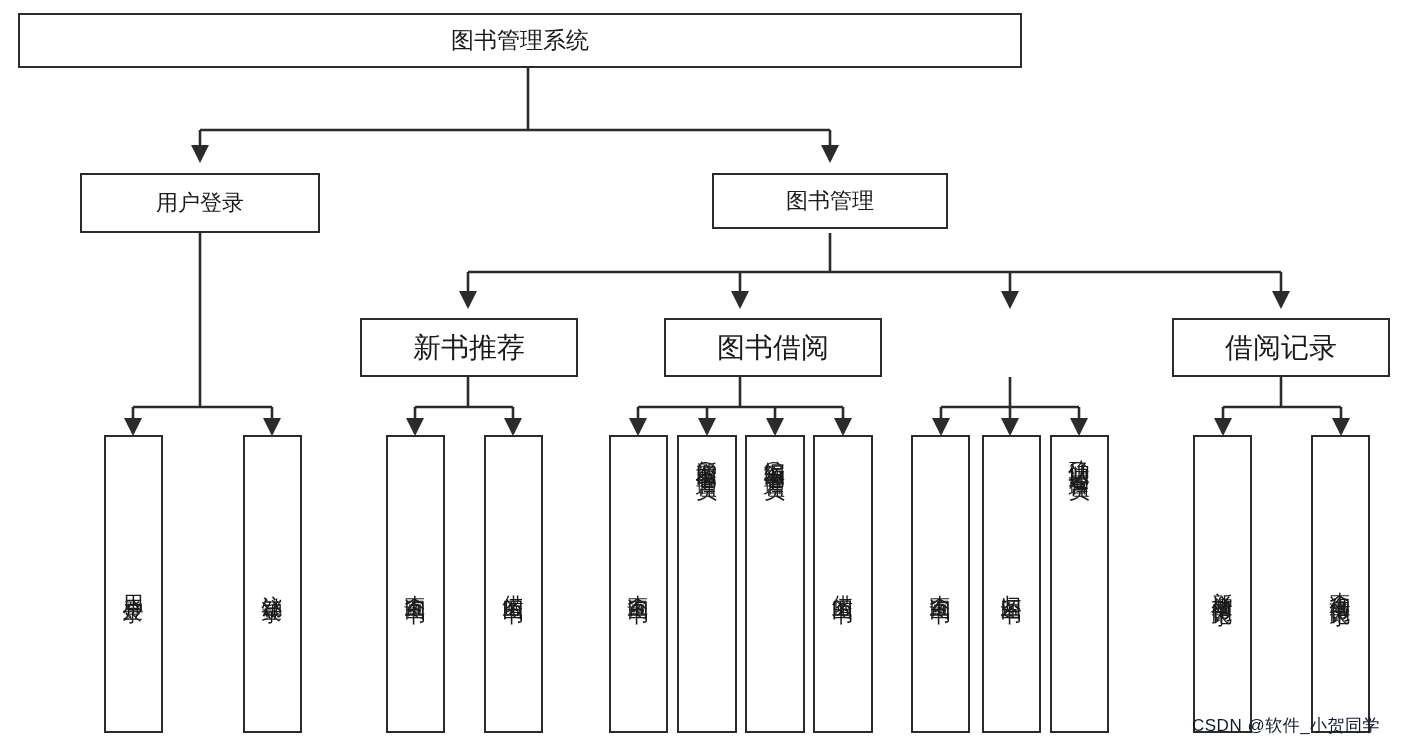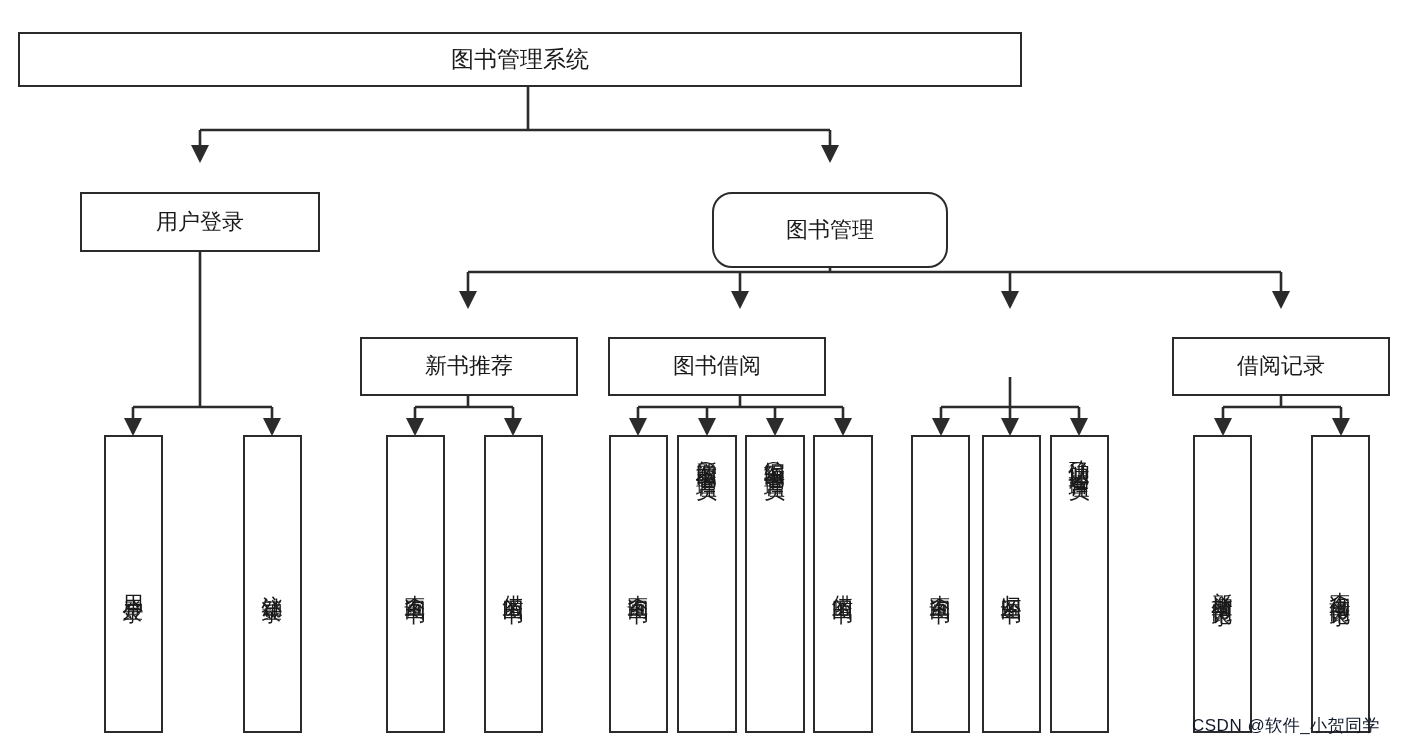--- a/index.html
+++ b/index.html
@@ -21,42 +21,41 @@
     border: 2.5px solid #2b2b2b;
     background: #ffffff;
     color: #1a1a1a;
   }
   .node.horiz {
     display: flex;
     align-items: center;
     justify-content: center;
     text-align: center;
     line-height: 1.2;
-    margin-top: 19px;
   }
   .node.vert {
     display: flex;
     align-items: flex-start;
     justify-content: center;
     padding-top: 6px;
   }
   .node.vert.centered {
     align-items: center;
     padding-top: 0;
   }
   .vlabel {
     writing-mode: vertical-rl;
     text-orientation: upright;
     letter-spacing: 3px;
     line-height: 1;
     white-space: nowrap;
   }
   .root-label { font-size: 23px; }
   .l2-label   { font-size: 22px; }
-  .l3-label   { font-size: 22px; }
+  .l3-label   { font-size: 28px; }
   .leaf-label { font-size: 21px; }
 
   svg.links {
     position: absolute;
     left: 0; top: 0;
     width: 1405px;
     height: 747px;
     pointer-events: none;
   }
   .wm {
@@ -122,28 +121,28 @@
     </g>
   </svg>
 
   <div class="node horiz" style="left:18px; top:13px; width:1004px; height:55px;">
     <span class="root-label">图书管理系统</span>
   </div>
 
   <div class="node horiz" style="left:80px; top:173px; width:240px; height:60px;">
     <span class="l2-label">用户登录</span>
   </div>
-  <div class="node horiz" style="left:712px; top:173px; width:236px; height:76px;border-radius:20px;">
+  <div class="node horiz" style="left:712px; top:173px; width:236px; height:56px;">
     <span class="l2-label">图书管理</span>
   </div>
 
   <div class="node horiz" style="left:360px; top:318px; width:218px; height:59px;">
     <span class="l3-label">新书推荐</span>
   </div>
-  <div class="node horiz" style="left:608px; top:318px; width:218px; height:59px;">
+  <div class="node horiz" style="left:664px; top:318px; width:218px; height:59px;">
     <span class="l3-label">图书借阅</span>
   </div>
   <div class="node horiz" style="left:1172px; top:318px; width:218px; height:59px;">
     <span class="l3-label">借阅记录</span>
   </div>
 
   <div class="node vert centered" style="left:104px; top:435px; width:59px; height:298px;">
     <span class="vlabel leaf-label">用户登录</span>
   </div>
   <div class="node vert centered" style="left:243px; top:435px; width:59px; height:298px;">

